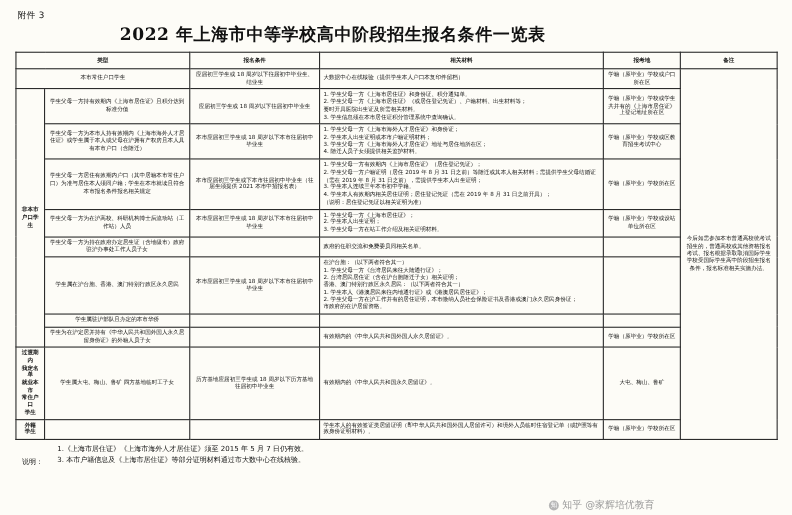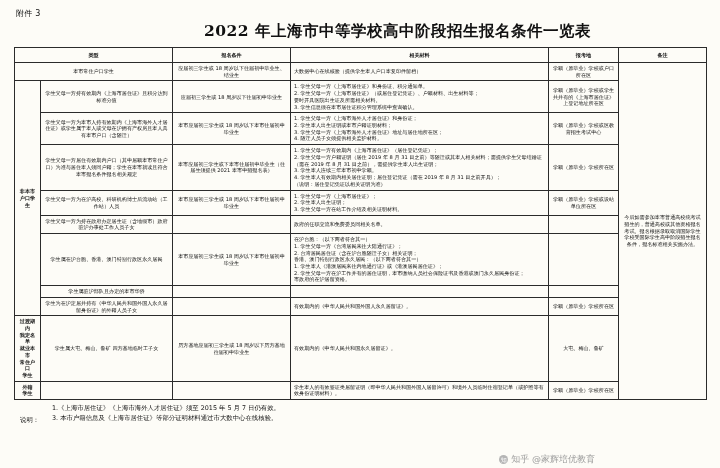--- a/index.html
+++ b/index.html
@@ -16,21 +16,21 @@
     box-sizing:border-box;
     padding:6px 14px 1px 14px;
   }
   .attach{
     font-size:8px;
     color:#111;
     margin:2px 0 2px 2px;
     letter-spacing:0.2px;
   }
   .title{
-    text-align:right;
+    text-align:center;
     font-family:"DejaVu Serif","Liberation Serif",serif;
     font-weight:bold;
     font-size:15.5px;
     letter-spacing:0.5px;
     margin:1px 0 5px 0;
     color:#111;
   }
   table.main{
     border-collapse:collapse;
     width:692px;

